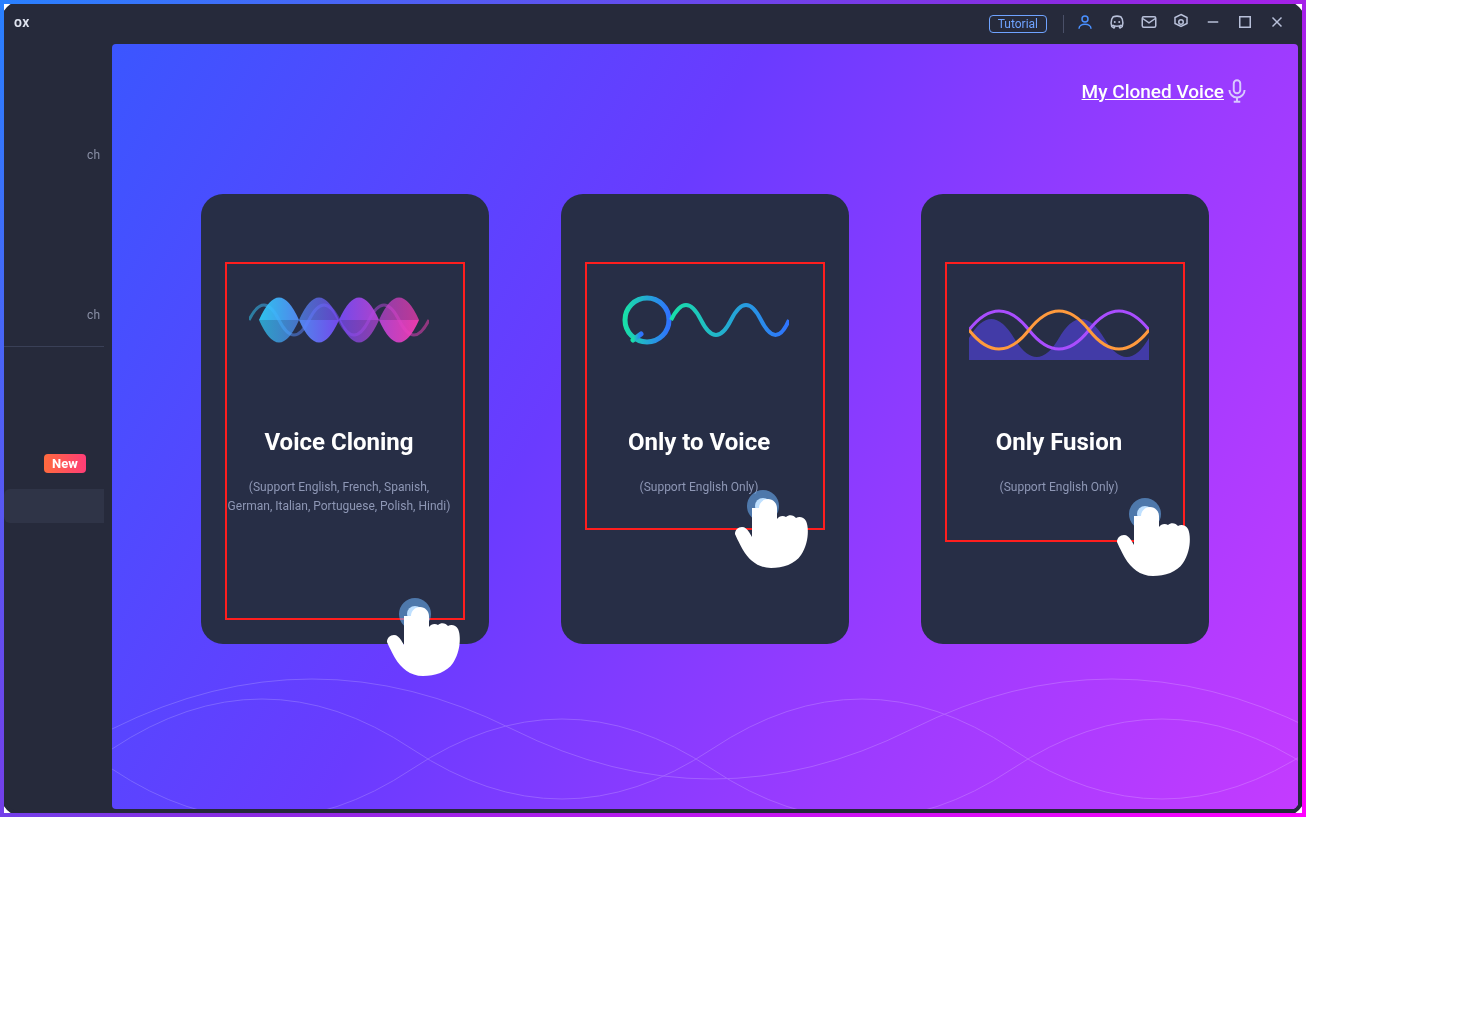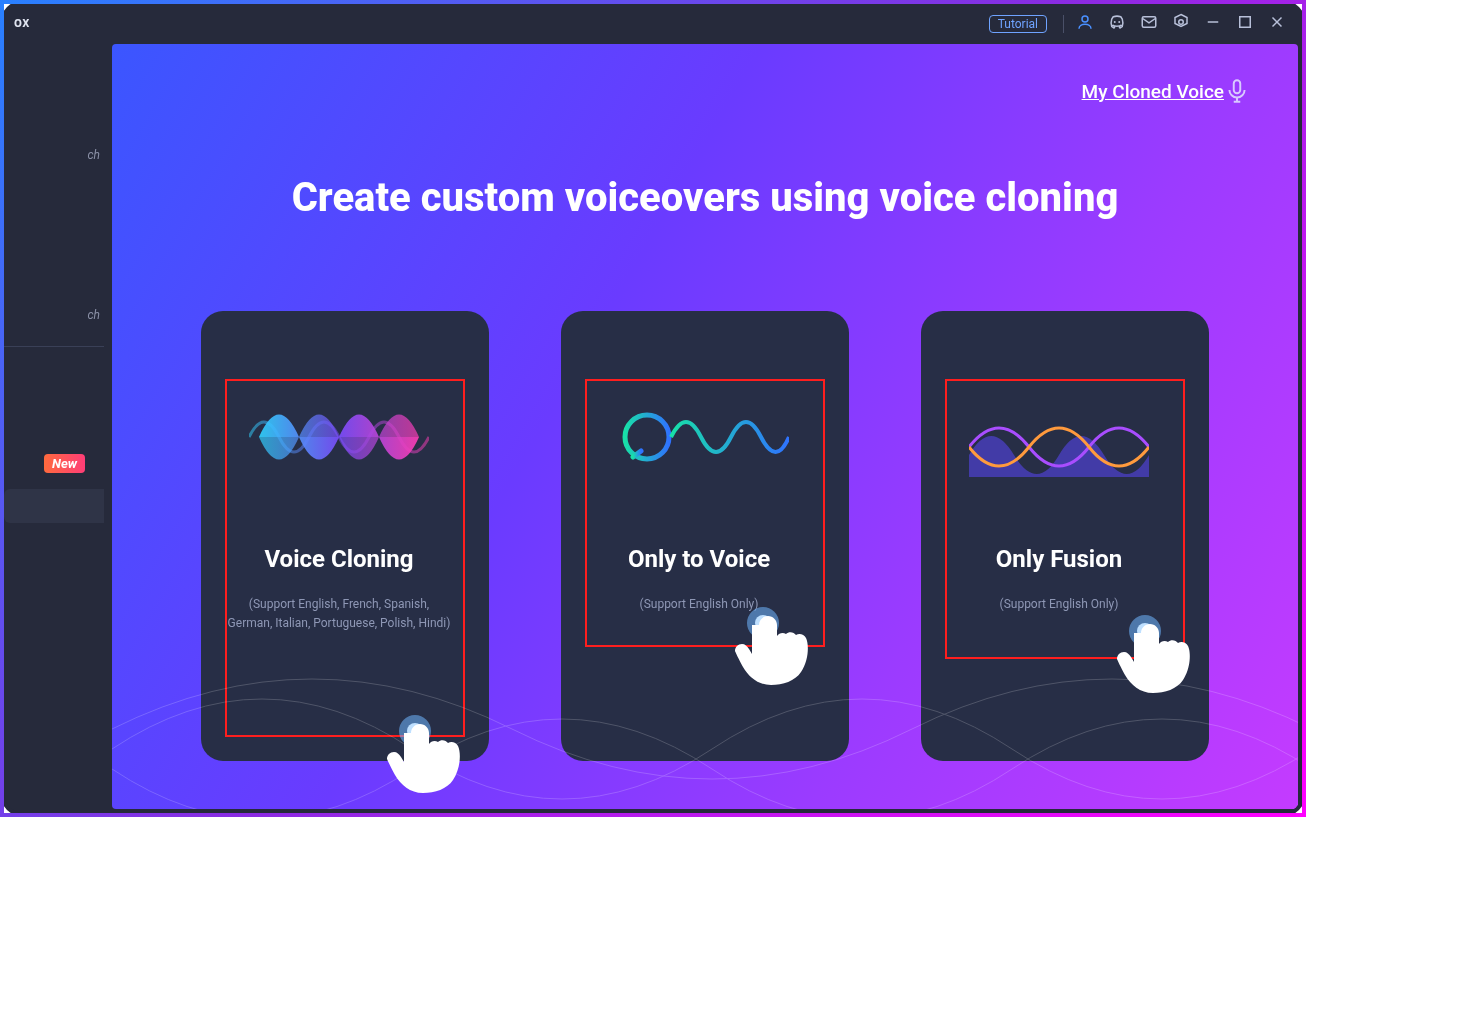--- a/index.html
+++ b/index.html
@@ -37,21 +37,20 @@
   .tb-icon.user svg { stroke: #4a90ff; }
 
   .sidebar {
     position: absolute;
     left: 0; top: 36px; bottom: 0;
     width: 108px;
     background: #262a3b;
     display: flex; flex-direction: column;
     padding-top: 100px;
     gap: 10px;
-    font-style: italic;
   }
   .side-item {
     color: #8a90a6; font-size: 12px; padding: 8px 4px 8px 0;
     text-align: right; margin-right: 8px; cursor: pointer;
   }
   .side-item.active { background: #2f3447; color: #d6dbed; border-radius: 6px 0 0 6px; }
   .side-divider { height: 1px; background: #3a4057; margin: 6px 8px 6px 0; }
   .new-badge {
     display: inline-block; background: linear-gradient(90deg,#ff6a3d,#ff3d77);
     color: #fff; font-size: 13px; font-weight: 700; padding: 2px 8px;
@@ -195,21 +194,20 @@
       <span class="mic-icon">
         <svg viewBox="0 0 24 24">
             <rect x="9" y="2" width="6" height="12" rx="3"></rect>
             <path d="M5 11a7 7 0 0 0 14 0"></path>
             <line x1="12" y1="18" x2="12" y2="22"></line>
             <line x1="9" y1="22" x2="15" y2="22"></line>
           </svg>
       </span>
     </div>
 
-    <h1 class="heading">Create custom voiceovers using voice cloning</h1>
 
     <div class="cards">
 
       <div class="card">
         <div class="redbox"></div>
         <div class="card-icon">
           <svg viewBox="0 0 180 80">
             <defs>
               <linearGradient id="wg1" x1="0" x2="1">
                   <stop offset="0" stop-color="#2fd3ff"></stop>

